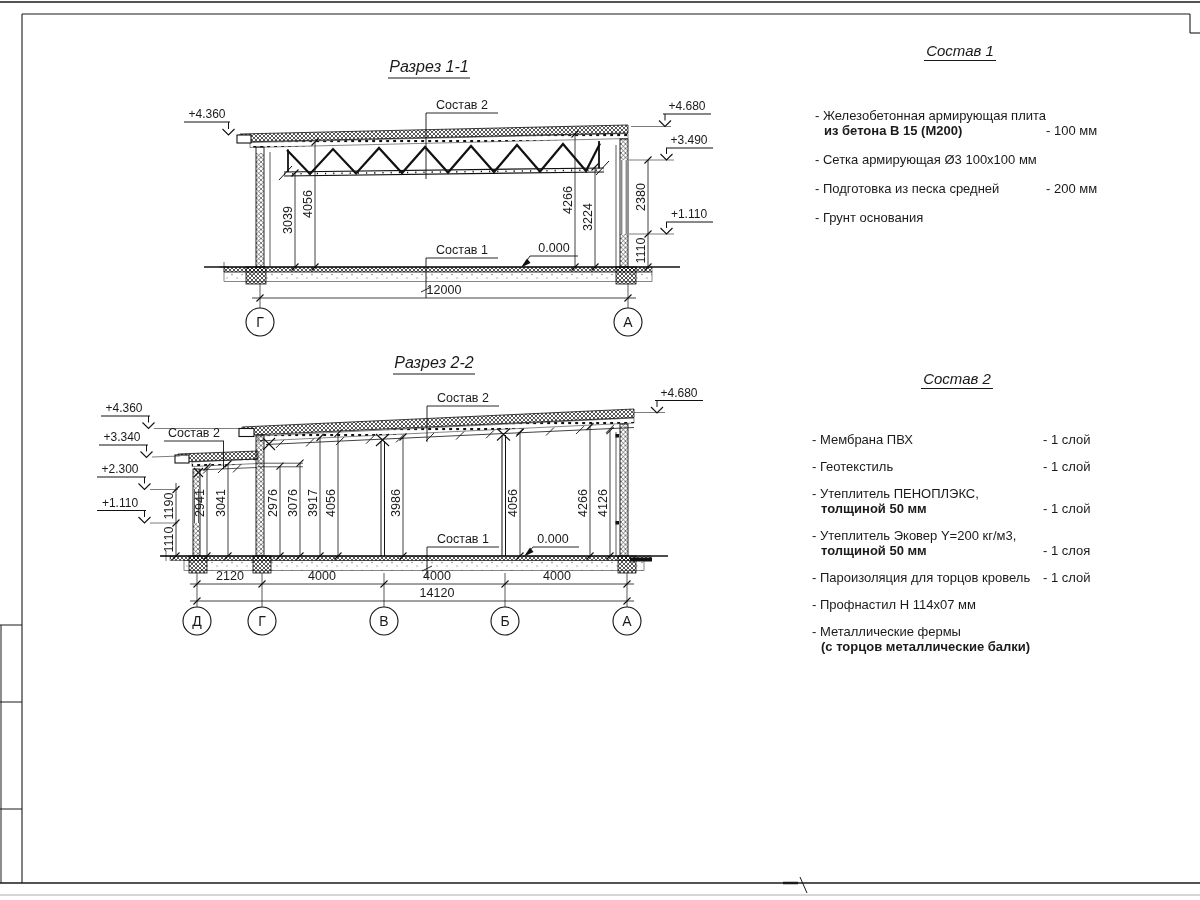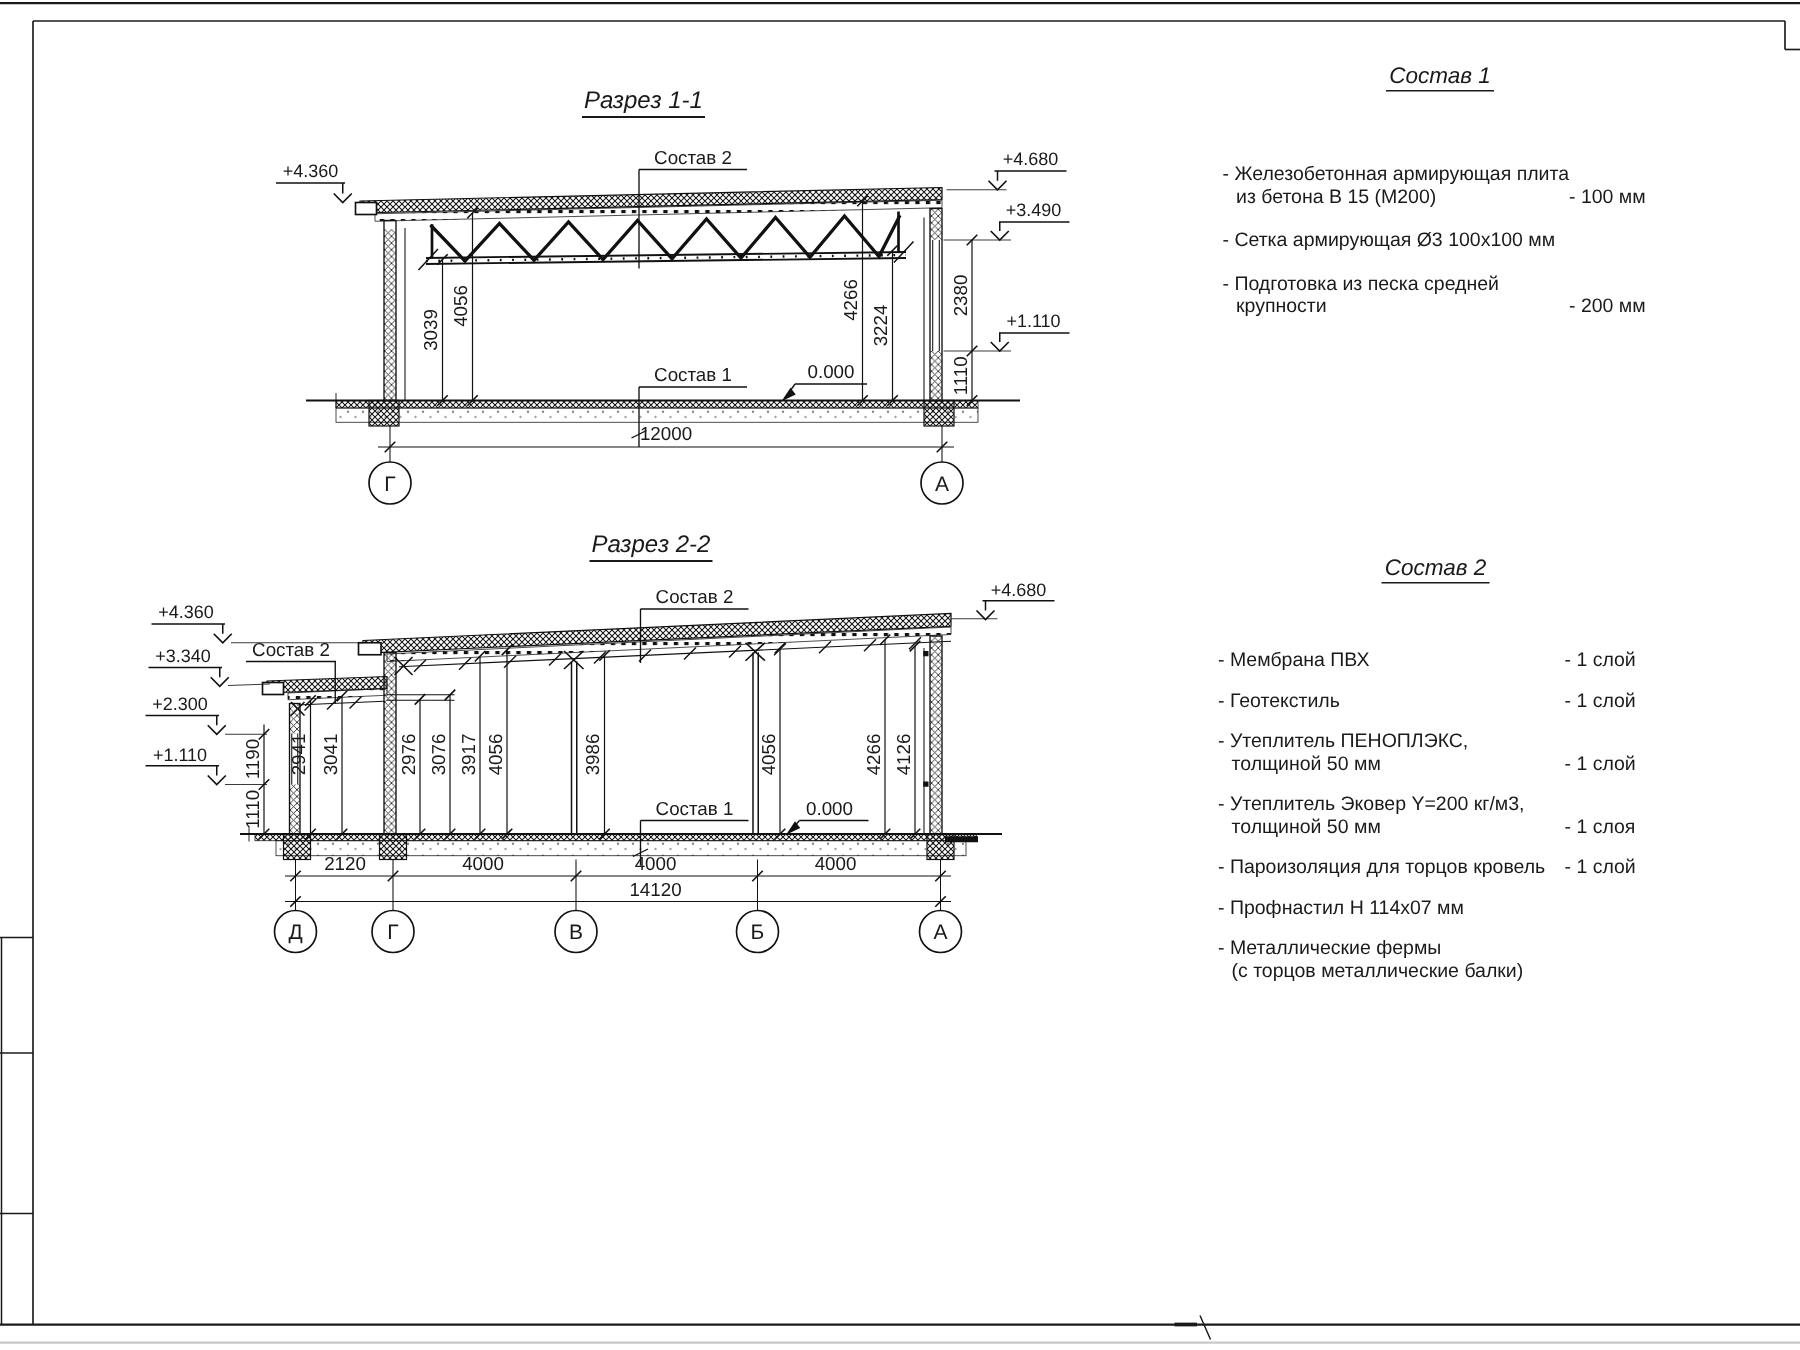--- a/index.html
+++ b/index.html
@@ -11,21 +11,21 @@
   .lbl{font-size:12.5px;}
   .elev{font-size:12px;}
   .dim{font-size:12.5px;}
   .ax{font-size:14px;}
   .slist{position:absolute;width:310px;}
   .stitle{font-size:15px;font-style:italic;text-align:center;}
   .stitle span{border-bottom:1.3px solid #1a1a1a;padding:0 2px 1px 2px;}
   .srow{position:relative;font-size:13px;line-height:15px;white-space:nowrap;}
   .s1 .srow{margin-bottom:14px;}
   .s2 .srow{margin-bottom:12px;}
-  .srow .l2{padding-left:9px;}
+  .srow .l2{padding-left:9px;font-weight:bold;}
   .srow .l2:empty{display:none;}
   .s1 .srow .val{position:absolute;left:231px;bottom:0;text-align:right;}
   .s2 .srow .val{position:absolute;left:231px;bottom:0;}
 </style>
 </head>
 <body>
 
 <div id="page">
 
 <svg width="1200" height="900" viewBox="0 0 1200 900">
@@ -446,22 +446,26 @@
     <div class="l2">из бетона В 15 (М200)</div>
     <span class="val">- 100 мм</span>
   </div>
   <div class="srow">
     <div>- Сетка армирующая Ø3 100х100 мм</div>
 
     <span class="val"></span>
   </div>
   <div class="srow">
     <div>- Подготовка из песка средней</div>
-    <div class="l2">крупности</div>
     <span class="val">- 200 мм</span>
+  </div>
+  <div class="srow">
+    <div>- Грунт основания</div>
+
+    <span class="val"></span>
   </div>
 </div>
 
 <div class="stitle" style="position:absolute;left:812px;top:370px;width:290px;">
   <span>Состав 2</span>
 </div>
 <div class="slist s2" style="left:812px;top:432px;">
   <div class="srow">
     <div>- Мембрана ПВХ</div>
 

